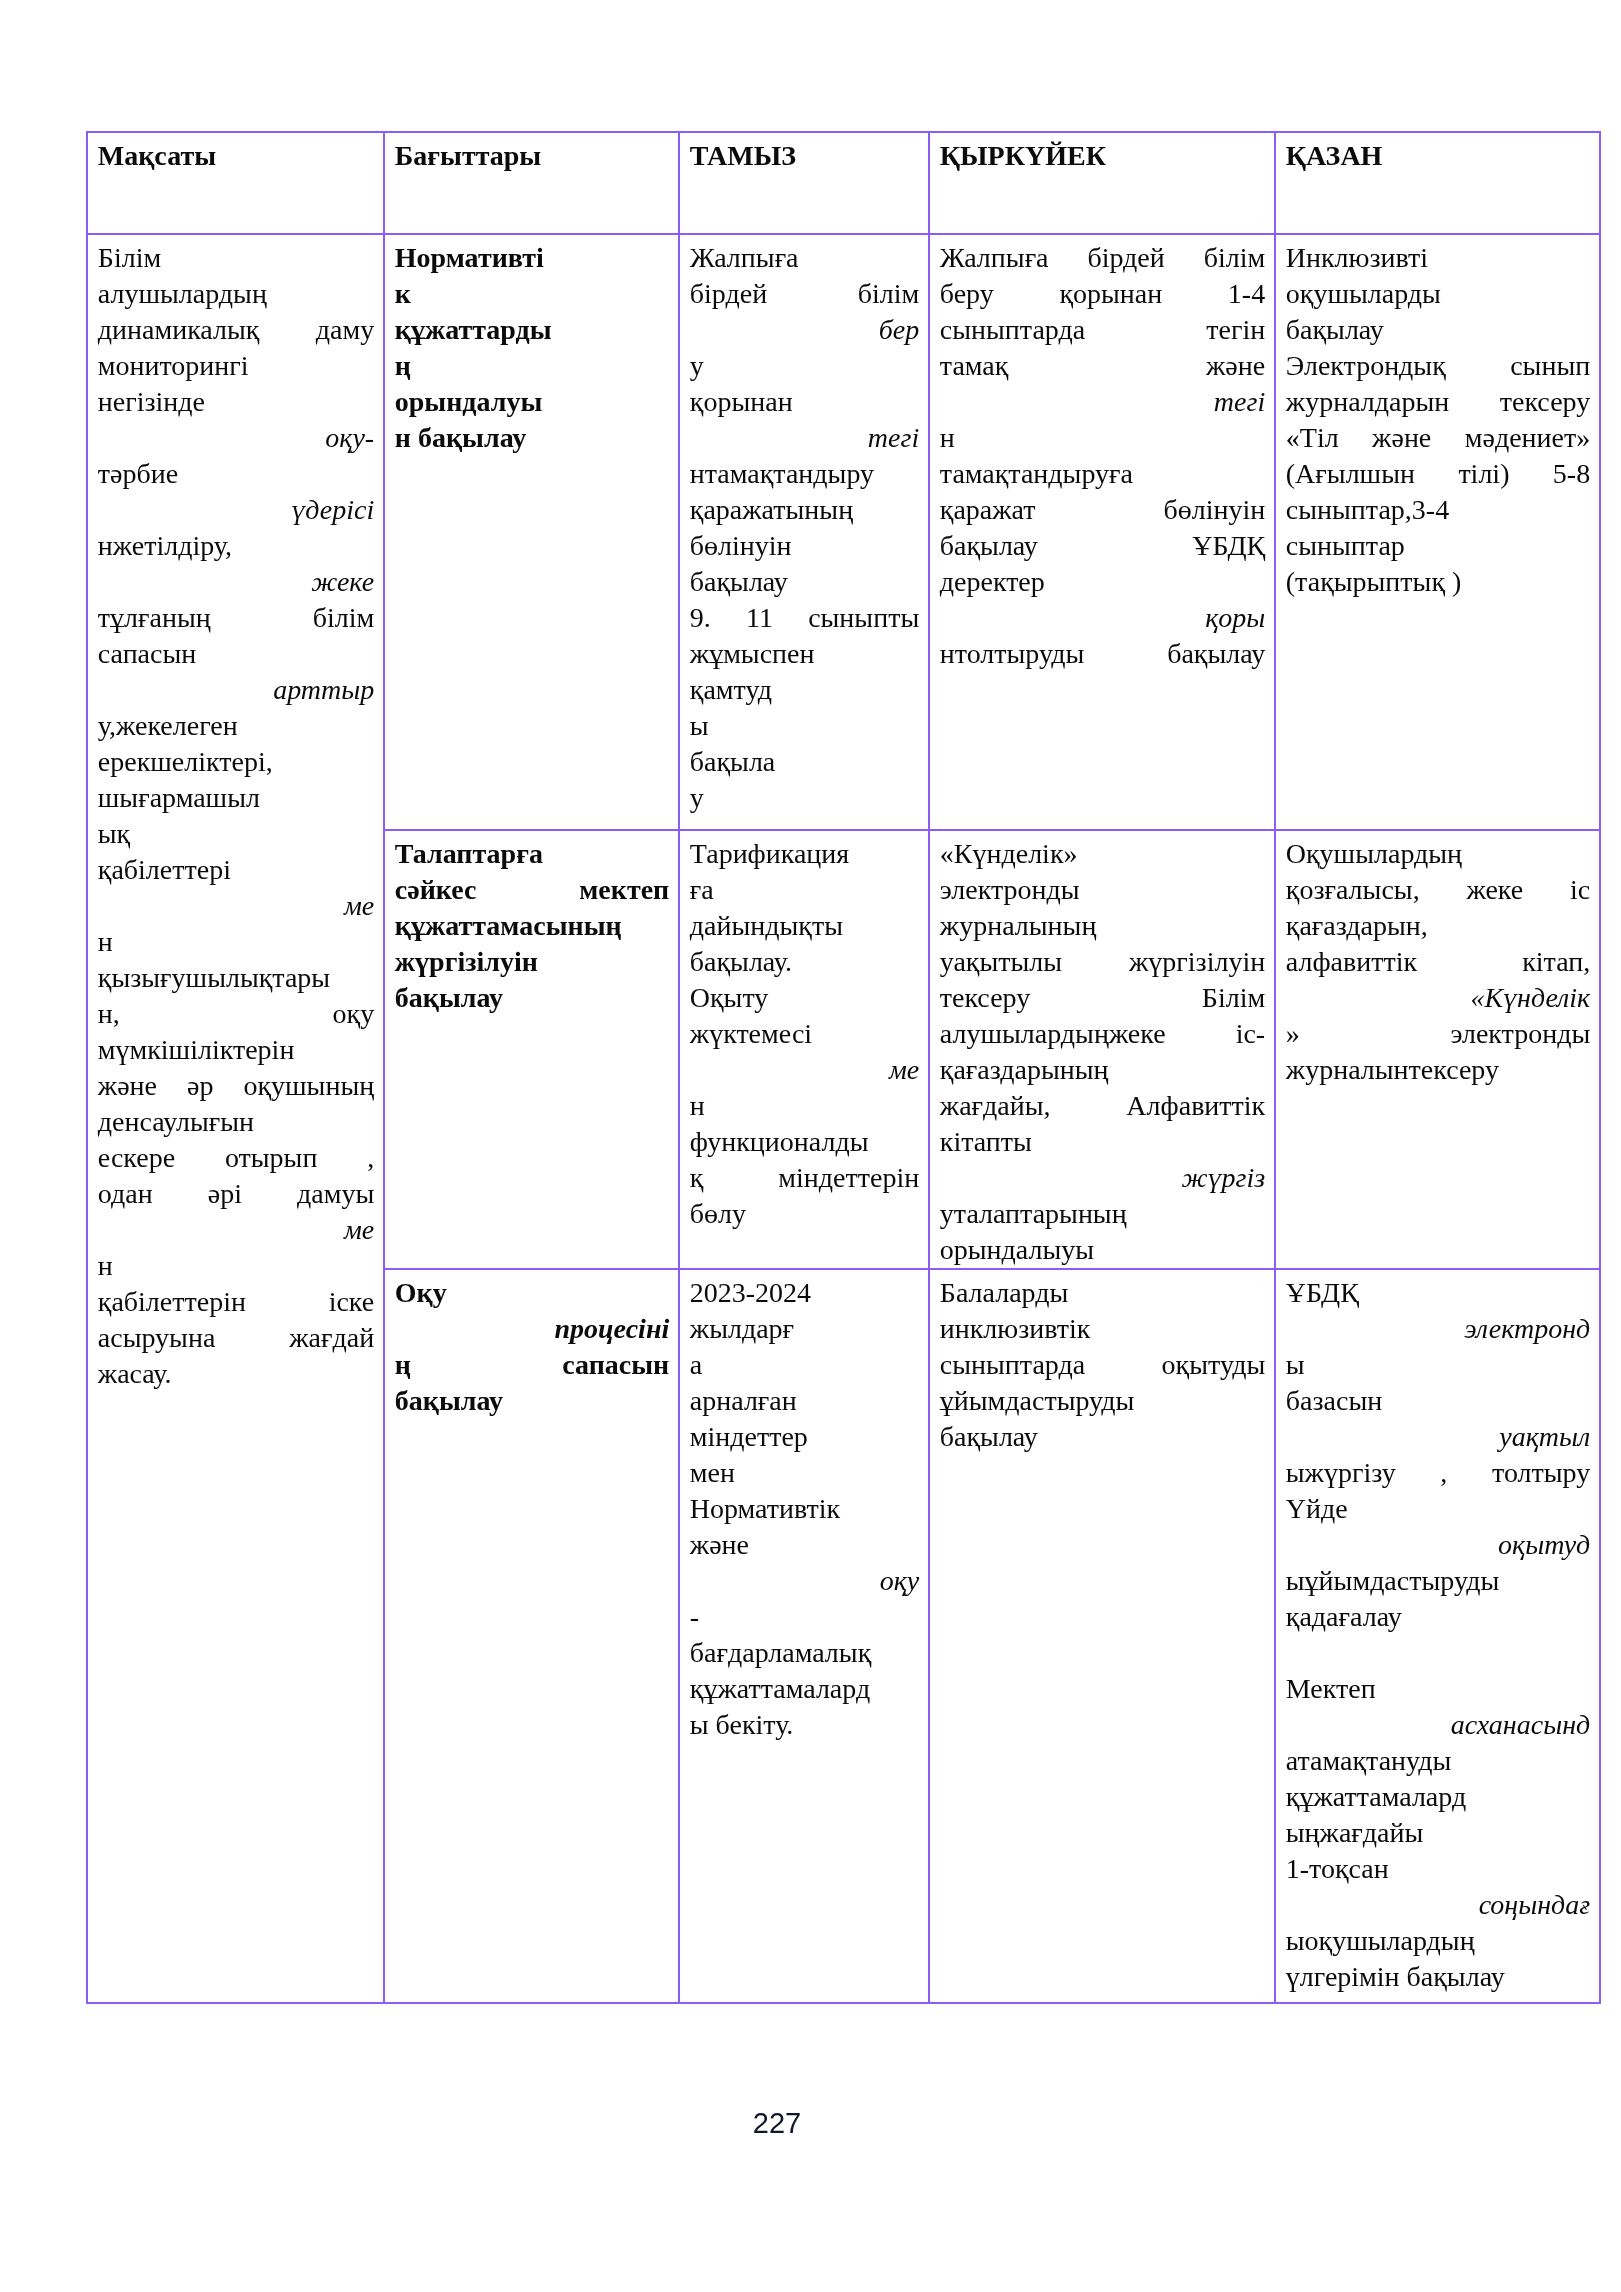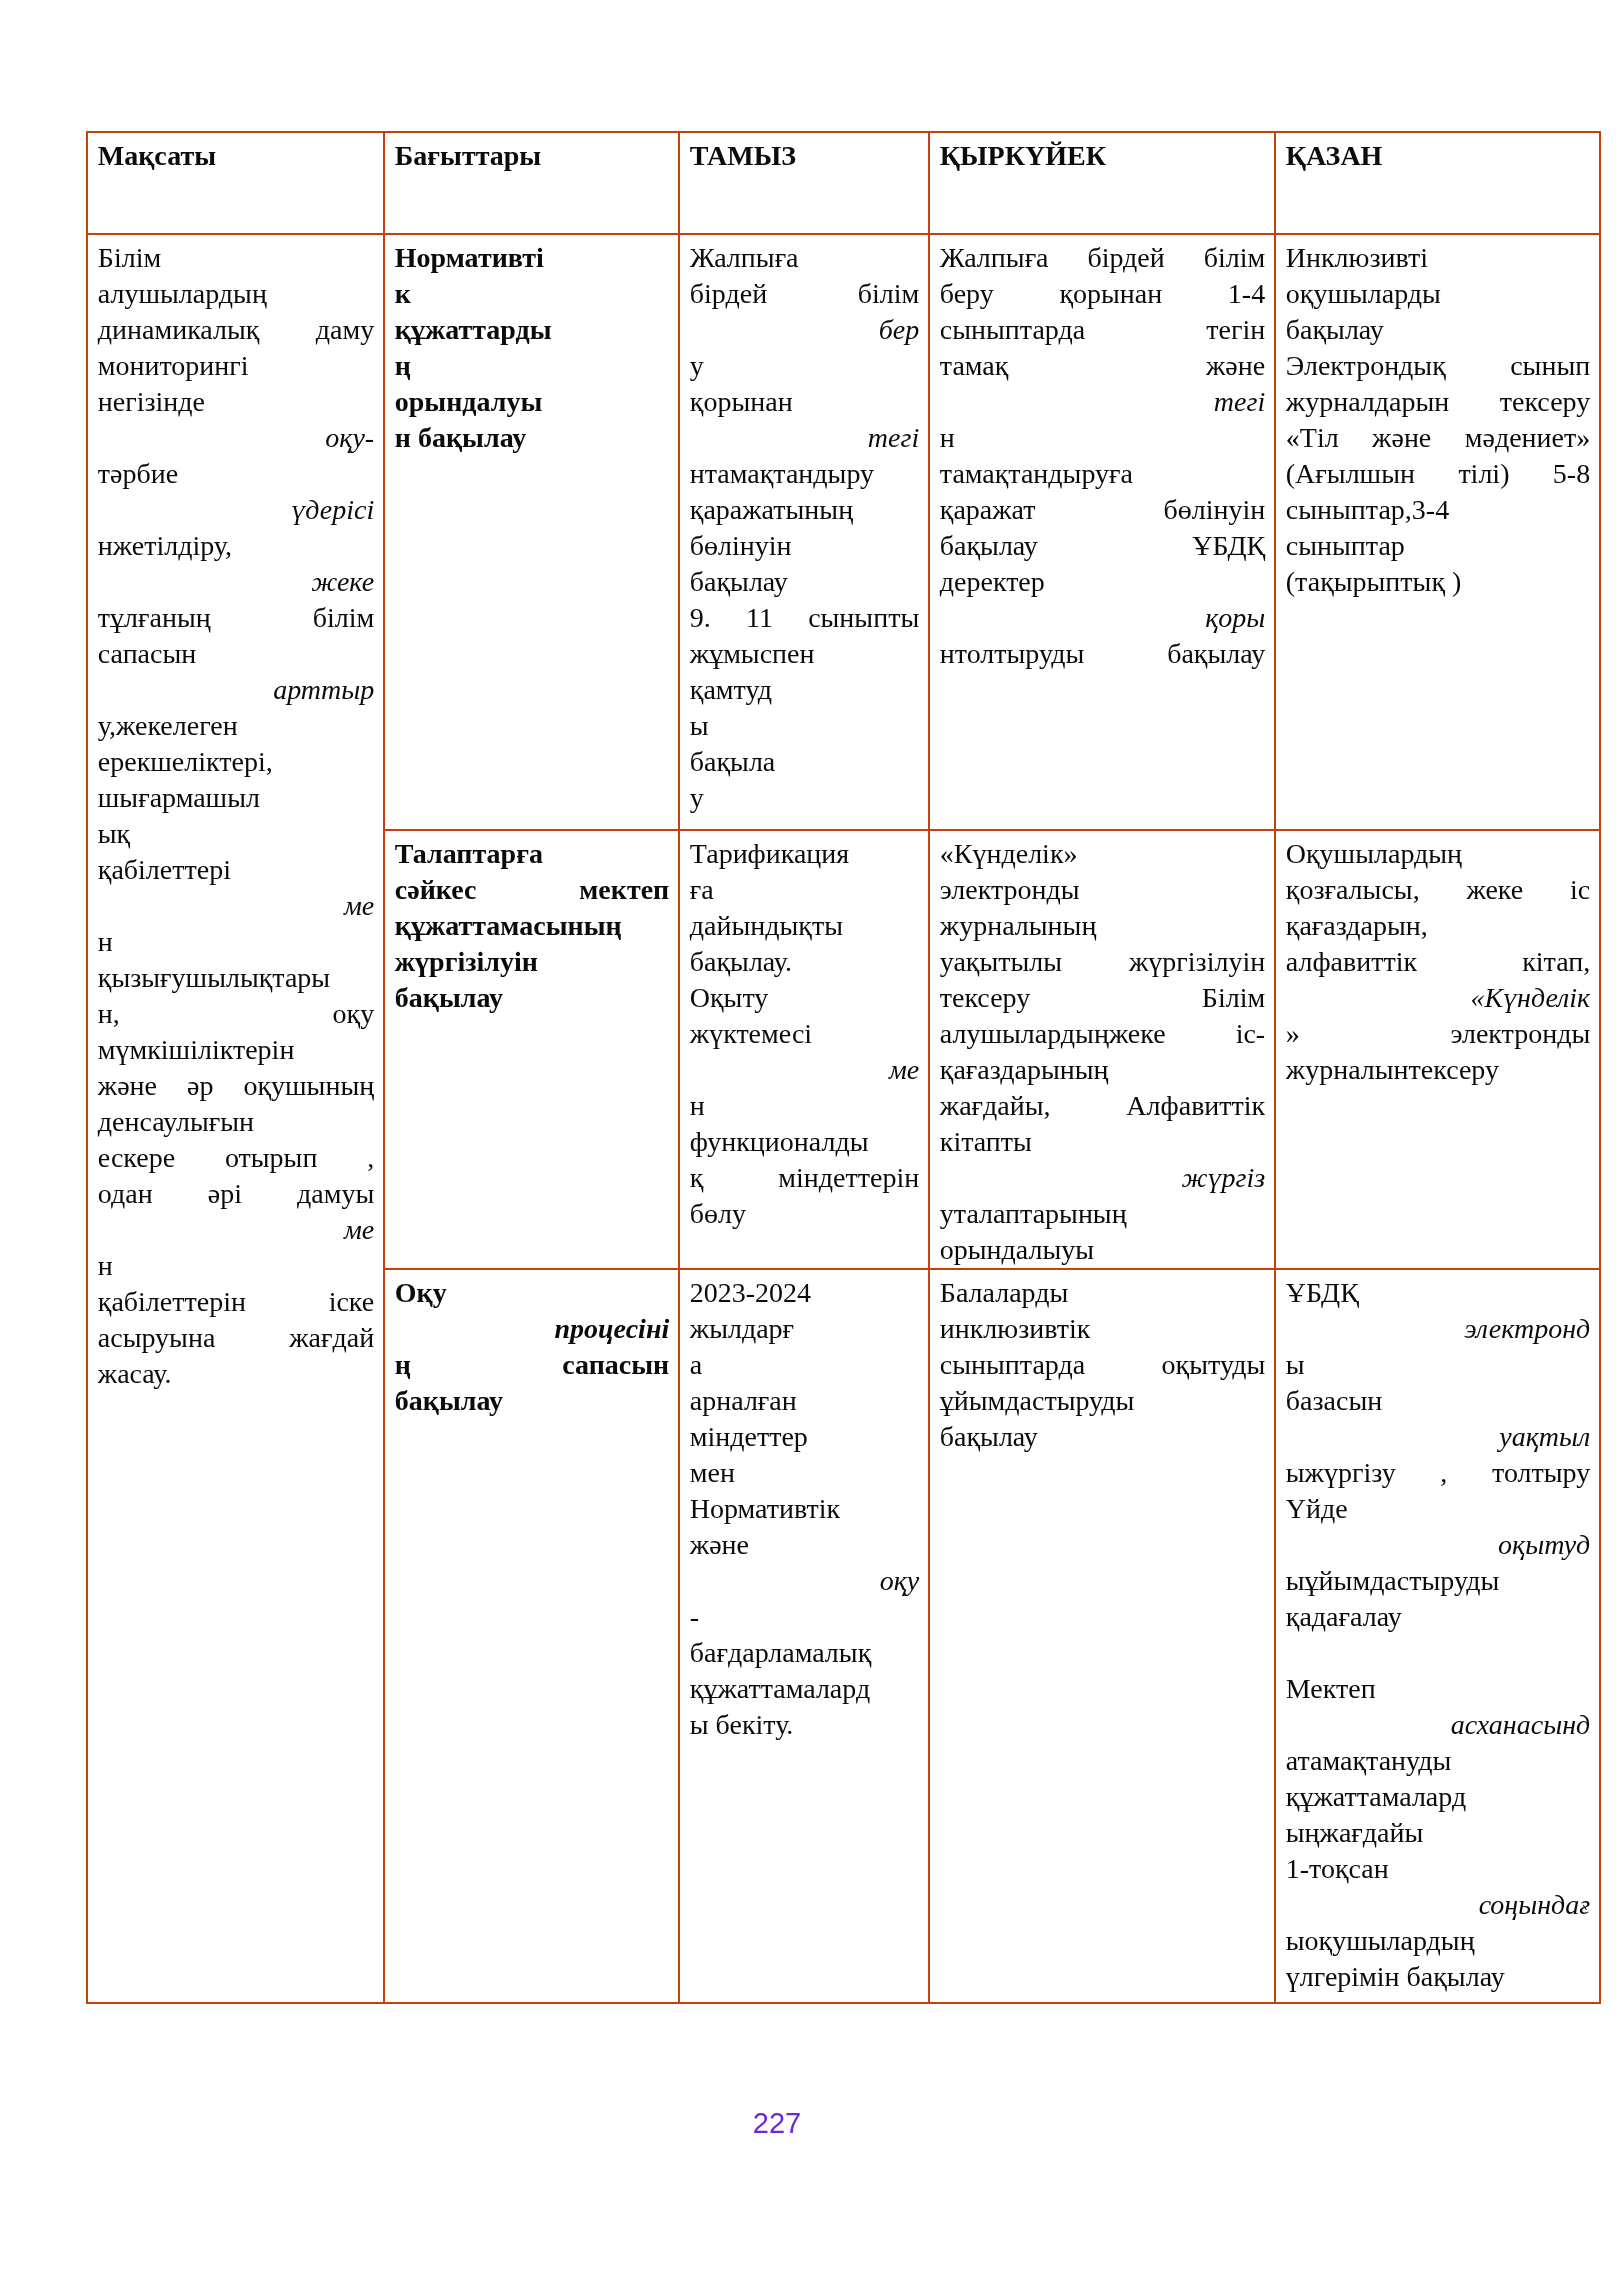--- a/index.html
+++ b/index.html
@@ -11,21 +11,21 @@
     color:#0b0b0b;
     overflow:hidden;
   }
   .plan-table {
     position:absolute; left:86px; top:131px;
     width:1513px;
     border-collapse:collapse;
     table-layout:fixed;
   }
   .plan-table th, .plan-table td {
-    border:2px solid #c2410c;
+    border:2px solid #8b5cf6;
     vertical-align:top;
     text-align:left;
     padding:4.9px 8.8px 0 9.8px;
     font-size:28px;
     line-height:36px;
     font-weight:normal;
     overflow:hidden;
   }
   .plan-table th { font-weight:bold; }
   td.bold { font-weight:bold; }
@@ -33,21 +33,21 @@
   tr.r1 { height:596px; }
   tr.r2 { height:383px; }
   tr.r3 { height:734px; }
   .ln-l { text-align:left; }
   .ln-r { text-align:right;font-style:italic; }
   .ln-j { text-align:justify; text-align-last:justify; }
   .pagenum {
     position:absolute; top:2107px; left:86px; width:1382px;
     text-align:center;
     font-family:"Liberation Sans", sans-serif;
-    font-size:29px; color:#6d28d9;
+    font-size:29px; color:#0f172a;
   }
 </style>
 </head>
 <body>
 
 <table class="plan-table">
   <colgroup>
     <col style="width:297px">
     <col style="width:295px">
     <col style="width:250px">

